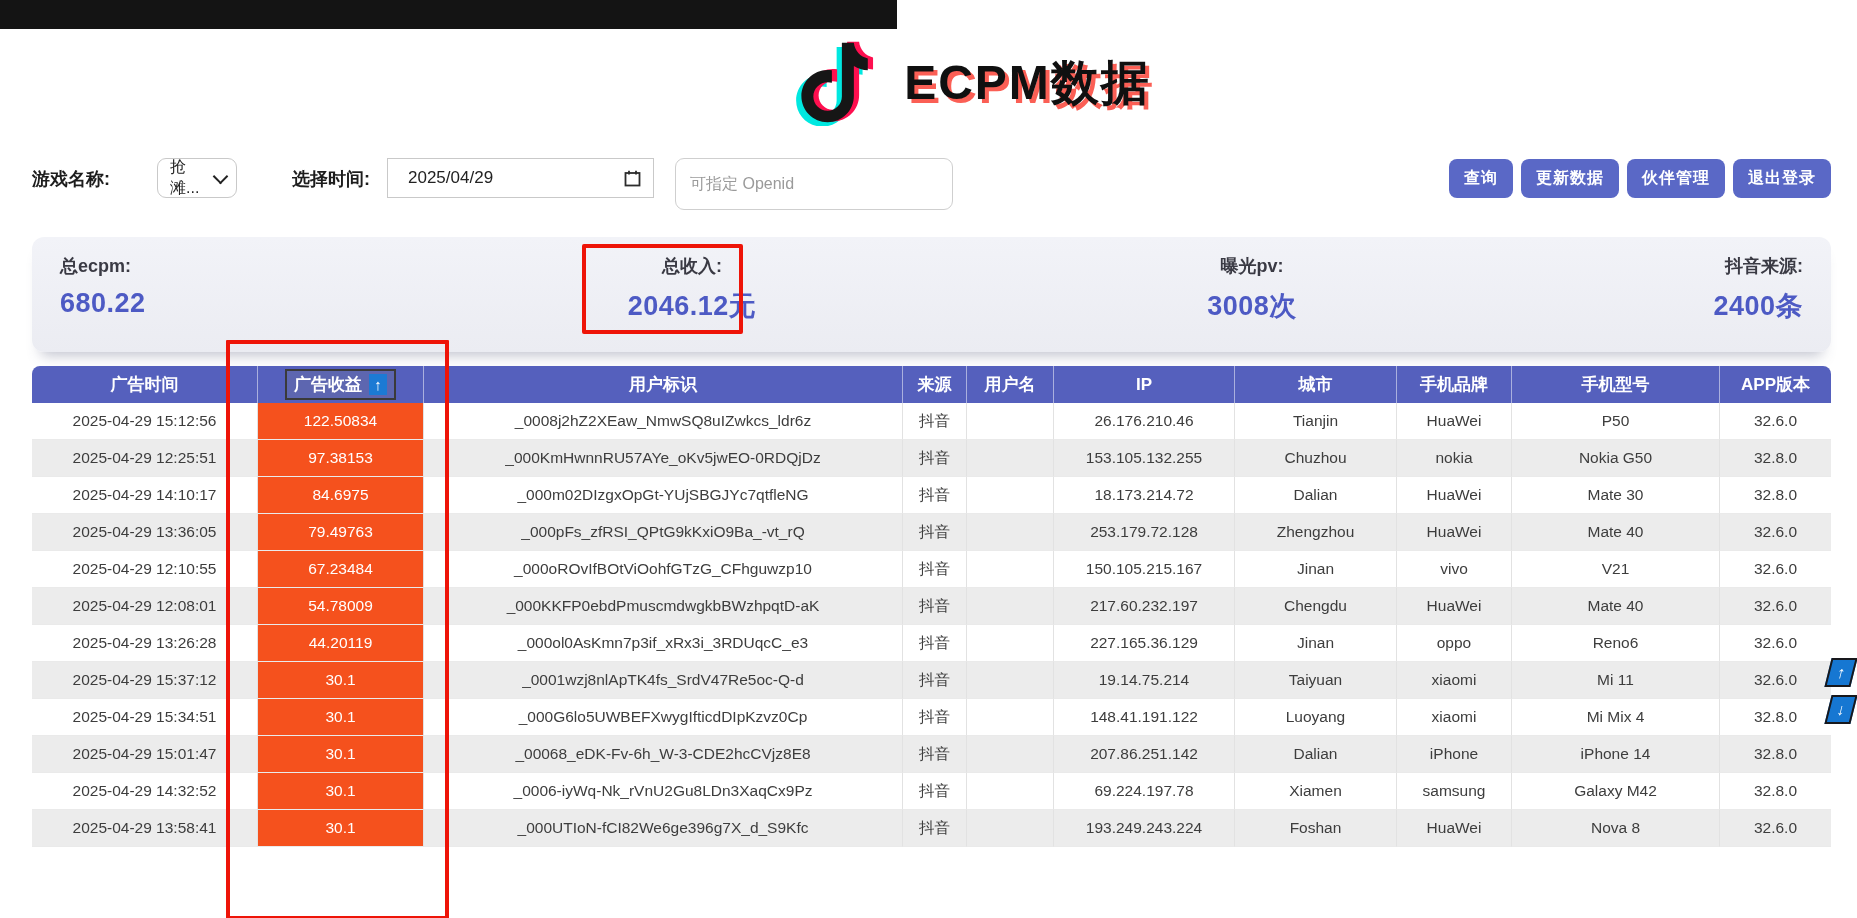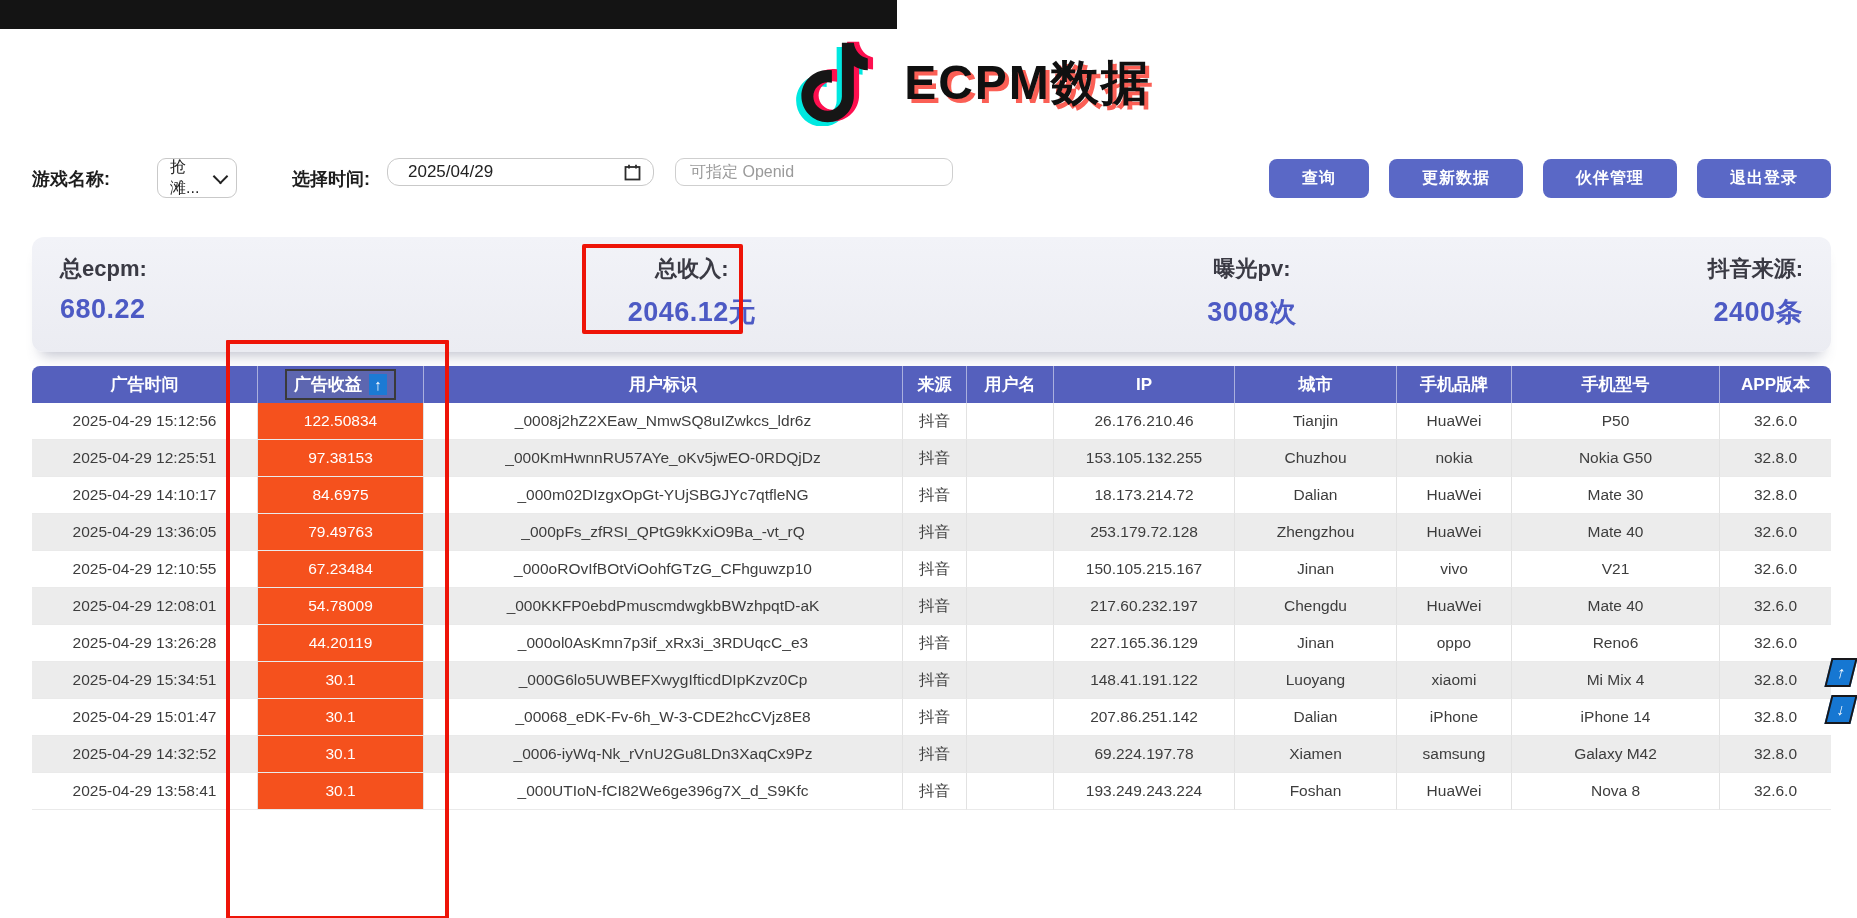--- a/index.html
+++ b/index.html
@@ -18,36 +18,36 @@
   
   .filter-row{position:absolute;left:32px;top:158px;width:1799px;height:44px;}
   .flt-label{position:absolute;top:9px;font-size:18px;font-weight:bold;color:#1d1d1d;}
   .lbl-game{left:0;}
   .lbl-date{left:260px;}
   .game-select{position:absolute;left:125px;top:0;width:80px;height:40px;border:1px solid #c9c9c9;
     border-radius:9px;background:#fff;display:flex;align-items:center;justify-content:space-between;
     padding:0 10px 0 12px;box-sizing:border-box;font-size:16px;color:#222;cursor:pointer;}
   .chev{width:9px;height:9px;border-right:2.5px solid #222;border-bottom:2.5px solid #222;
     transform:rotate(45deg);margin-top:-4px;}
-  .date-input{position:absolute;left:355px;top:0;width:267px;height:28px;border:1px solid #c9c9c9;
-    border-radius:12px;background:#fff;display:flex;align-items:center;justify-content:space-between;
+  .date-input{position:absolute;left:355px;top:0;width:267px;height:40px;border:1px solid #c9c9c9;
+    border-radius:0;background:#fff;display:flex;align-items:center;justify-content:space-between;
     padding:0 12px 0 20px;box-sizing:border-box;font-size:17px;color:#222;cursor:pointer;}
-  .openid-input{position:absolute;left:643px;top:0;width:278px;height:28px;border:1px solid #cfcfcf;
+  .openid-input{position:absolute;left:643px;top:0;width:278px;height:52px;border:1px solid #cfcfcf;
     border-radius:9px;background:#fff;padding:0 14px;box-sizing:border-box;font-size:16px;color:#333;
     font-family:"Liberation Sans","DejaVu Sans",sans-serif;outline:none;}
   .openid-input::placeholder{color:#9a9a9a;}
   .btn-group{position:absolute;right:0;top:1px;display:flex;gap:8px;}
-  .btn{height:39px;padding:0 33px;border:none;border-radius:8px;background:#5a68c6;color:#fff;
-    font-size:16px;font-weight:bold;cursor:pointer;font-family:inherit;letter-spacing:1px;margin-left:12px;}
+  .btn{height:39px;padding:0 15px;border:none;border-radius:8px;background:#5a68c6;color:#fff;
+    font-size:16px;font-weight:bold;cursor:pointer;font-family:inherit;letter-spacing:1px;}
   
   .stats-bar{position:absolute;left:32px;top:237px;width:1799px;height:115px;
     background:linear-gradient(180deg,#f2f3f8 0%,#ebecf2 100%);border-radius:12px;
     box-shadow:0 12px 14px -9px rgba(70,75,110,.35);box-sizing:border-box;}
   .stat{position:absolute;top:17px;}
-  .stat .s-label{font-size:22px;font-weight:bold;color:#3a3a44;margin-bottom:10px;}
+  .stat .s-label{font-size:18px;font-weight:bold;color:#3a3a44;margin-bottom:10px;}
   .stat .s-value{font-size:27px;font-weight:bold;color:#4d5ac4;letter-spacing:.5px;}
   .stat-1{left:28px;text-align:left;}
   .stat-2{left:560px;width:200px;text-align:center;}
   .stat-3{left:1080px;width:280px;text-align:center;}
   .stat-4{right:28px;text-align:right;}
   
   table.data-table{position:absolute;left:32px;top:366px;width:1799px;border-collapse:separate;
     border-spacing:0;table-layout:fixed;}
   .data-table th{background:#5560bd;color:#fff;font-size:17px;font-weight:bold;height:37px;
     border-right:1px solid rgba(255,255,255,.5);padding:0;text-align:center;white-space:nowrap;}
@@ -245,20 +245,32 @@
         <td>_000ol0AsKmn7p3if_xRx3i_3RDUqcC_e3</td>
         <td>抖音</td>
         <td></td>
         <td>227.165.36.129</td>
         <td>Jinan</td>
         <td>oppo</td>
         <td>Reno6</td>
         <td>32.6.0</td>
       </tr>
       <tr>
+        <td>2025-04-29 15:37:12</td>
+        <td class="revenue">30.1</td>
+        <td>_0001wzj8nlApTK4fs_SrdV47Re5oc-Q-d</td>
+        <td>抖音</td>
+        <td></td>
+        <td>19.14.75.214</td>
+        <td>Taiyuan</td>
+        <td>xiaomi</td>
+        <td>Mi 11</td>
+        <td>32.6.0</td>
+      </tr>
+      <tr>
         <td>2025-04-29 15:34:51</td>
         <td class="revenue">30.1</td>
         <td>_000G6lo5UWBEFXwygIfticdDIpKzvz0Cp</td>
         <td>抖音</td>
         <td></td>
         <td>148.41.191.122</td>
         <td>Luoyang</td>
         <td>xiaomi</td>
         <td>Mi Mix 4</td>
         <td>32.8.0</td>

